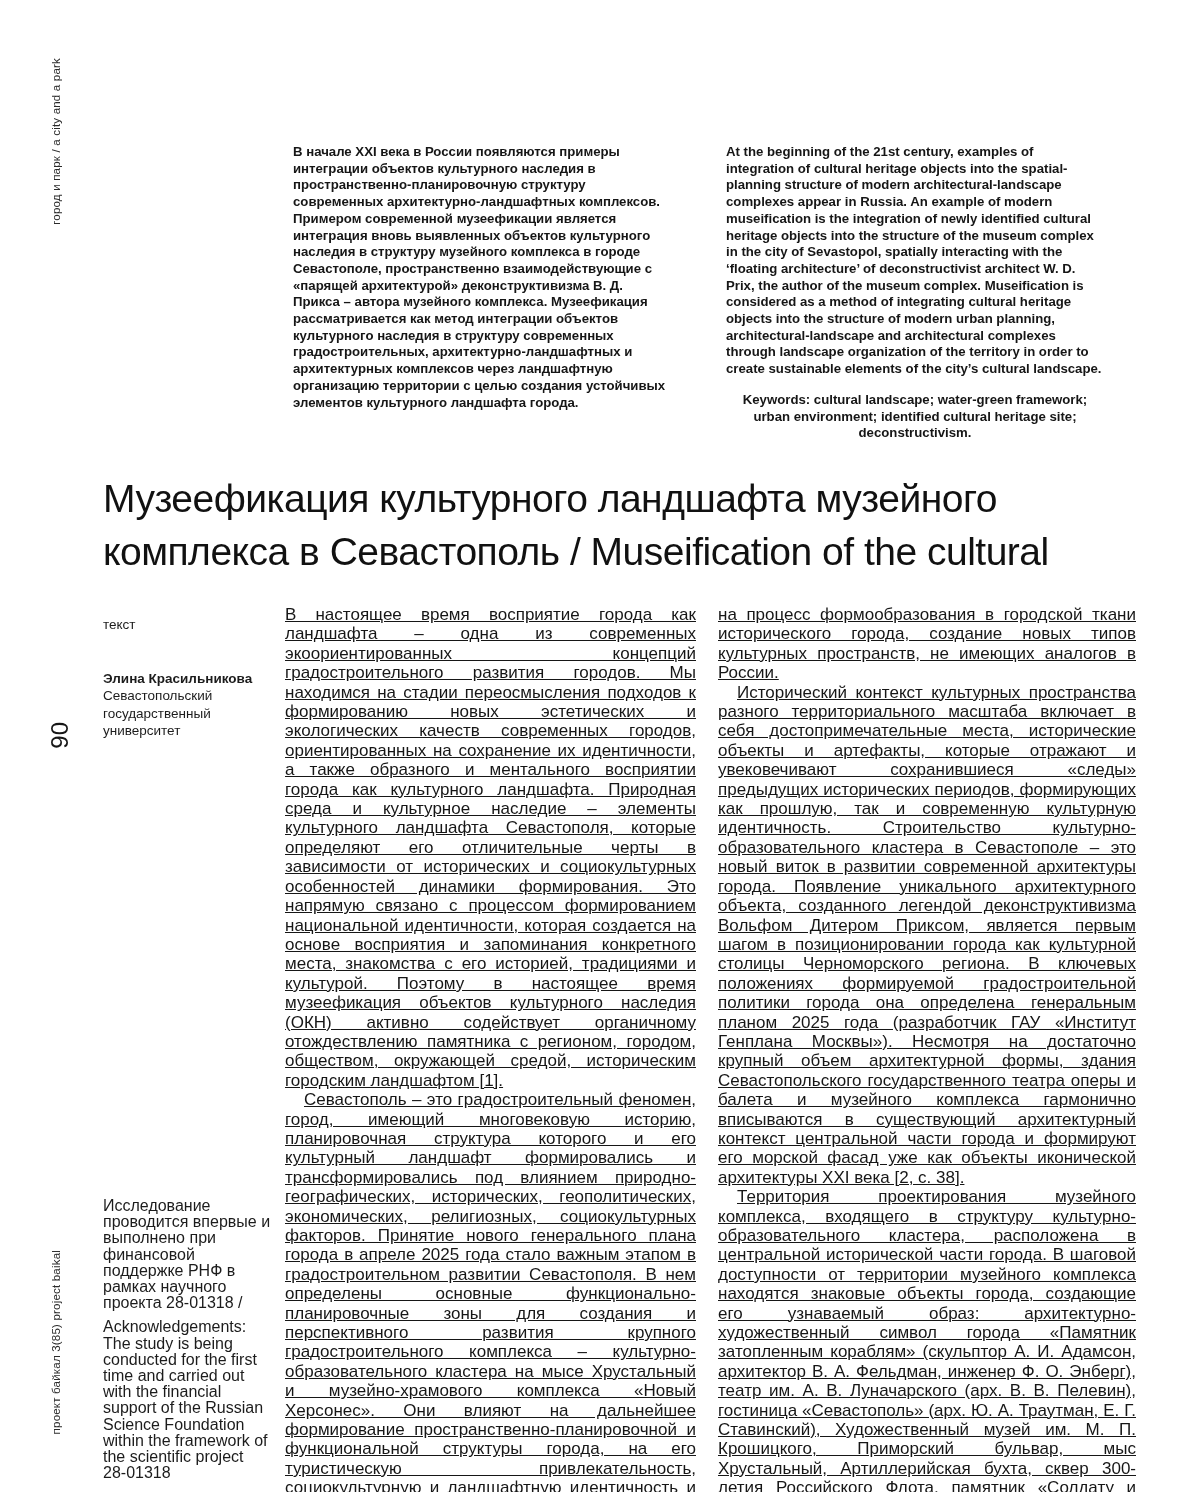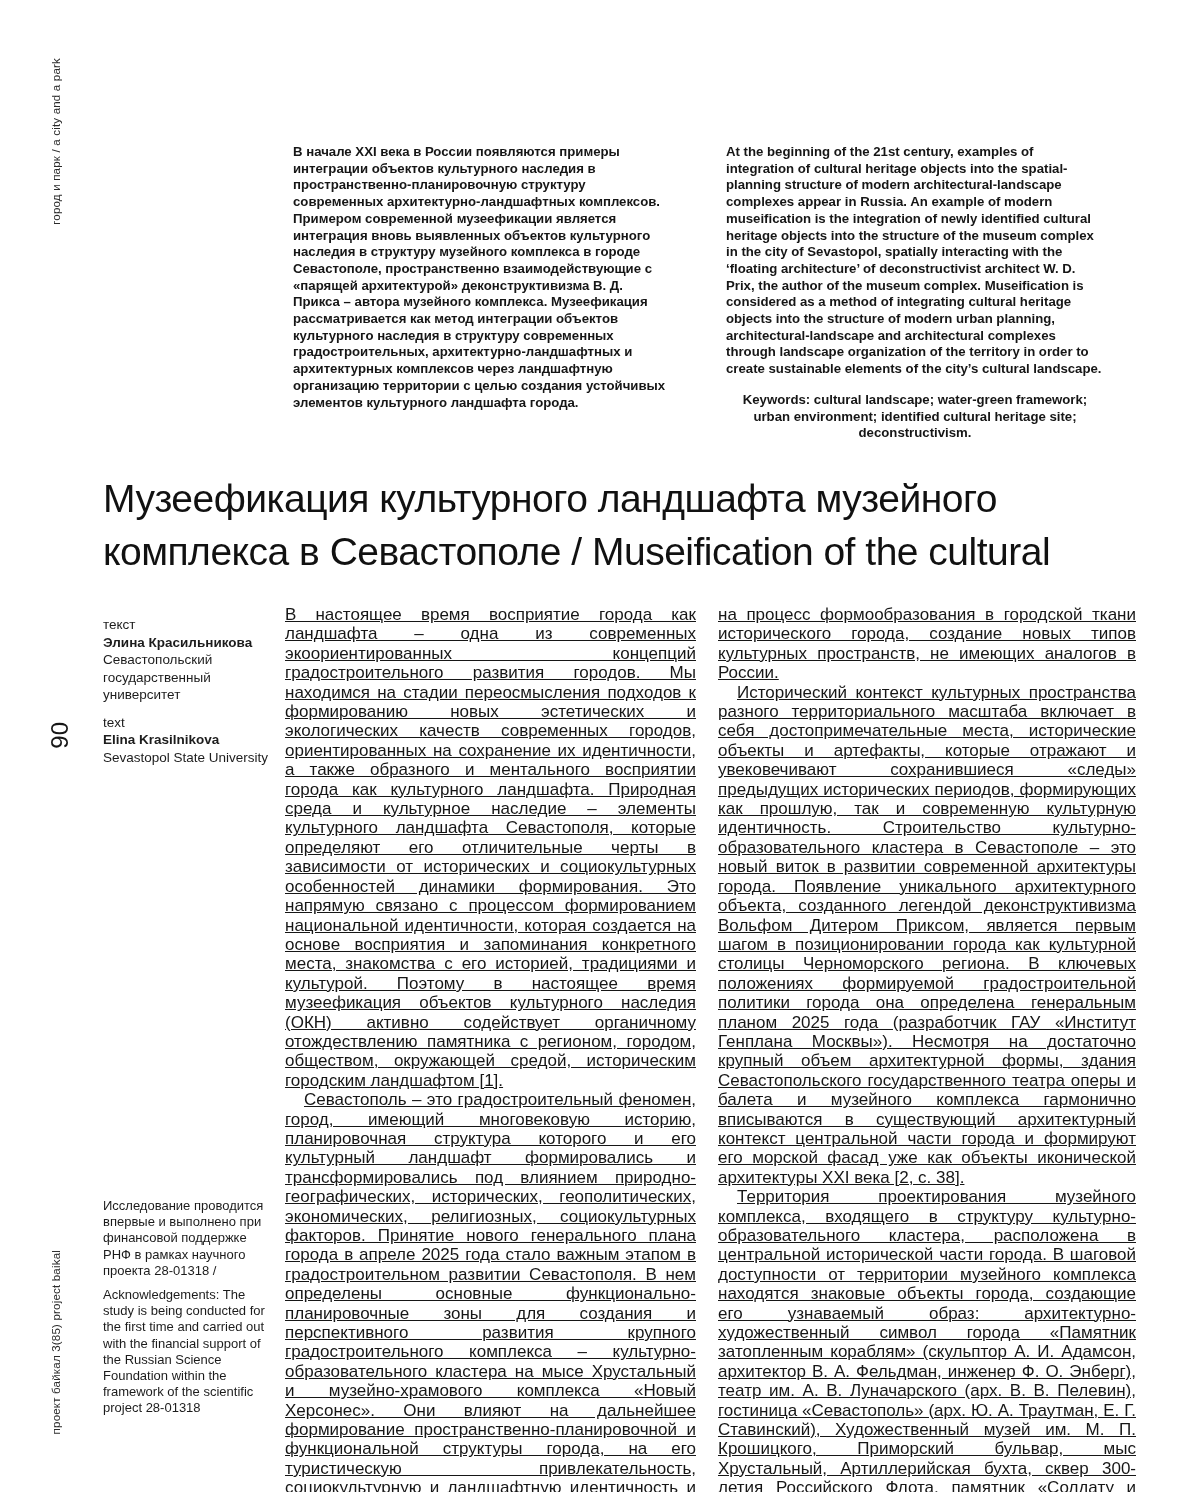--- a/index.html
+++ b/index.html
@@ -33,26 +33,26 @@
     font-size: 39px; line-height: 53px; letter-spacing: -0.5px;
     font-weight: 400; color: #111111;
   }
   .article-title span { display: block; }
 
   .byline {
     position: absolute; left: 103px; top: 616px; width: 186px;
     font-size: 13.5px; line-height: 17.5px; color: #1c1c1c;
   }
   .byline .group2 { margin-top: 10px; }
-  .byline .name { font-weight: bold; }
+  .byline .name { font-weight: bold; margin-top: 36px; }
   .byline p { margin: 0; }
 
   .acks {
     position: absolute; left: 103px; top: 1198px; width: 168px;
-    font-size: 13px; line-height: 16.2px; color: #1c1c1c;
+    font-size: 16px; line-height: 16.2px; color: #1c1c1c;
   }
   .acks p { margin: 0; }
   .acks p + p { margin-top: 8px; }
 
   .bodycol {
     position: absolute; top: 605px; height: 860px;
     font-size: 17px; line-height: 19.4px; color: #161616;
     text-align: justify; hyphens: auto; text-decoration: underline; -webkit-hyphens: auto;
   }
   .col1 { left: 285px; width: 411px; }
@@ -70,33 +70,28 @@
 <div class="abstract abstract-ru">
   <p>В начале XXI века в России появляются примеры интеграции объектов культурного наследия в пространственно-планировочную структуру современных архитектурно-ландшафтных комплексов. Примером современной музеефикации является интеграция вновь выявленных объектов культурного наследия в структуру музейного комплекса в городе Севастополе, пространственно взаимодействующие с «парящей архитектурой» деконструктивизма В. Д. Прикса – автора музейного комплекса. Музеефикация рассматривается как метод интеграции объектов культурного наследия в структуру современных градостроительных, архитектурно-ландшафтных и архитектурных комплексов через ландшафтную организацию территории с целью создания устойчивых элементов культурного ландшафта города.</p>
 </div>
 <div class="abstract abstract-en" lang="en">
   <p>At the beginning of the 21st century, examples of integration of cultural heritage objects into the spatial-planning structure of modern architectural-landscape complexes appear in Russia. An example of modern museification is the integration of newly identified cultural heritage objects into the structure of the museum complex in the city of Sevastopol, spatially interacting with the ‘floating architecture’ of deconstructivist architect W. D. Prix, the author of the museum complex. Museification is considered as a method of integrating cultural heritage objects into the structure of modern urban planning, architectural-landscape and architectural complexes through landscape organization of the territory in order to create sustainable elements of the city’s cultural landscape.</p>
   <p class="kw">Keywords: cultural landscape; water-green framework; urban environment; identified cultural heritage site; deconstructivism.</p>
 </div>
 
 <h1 class="article-title">
   <span>Музеефикация культурного ландшафта музейного</span>
-  <span>комплекса в Севастополе / Museification of the cultural</span>
+  <span>комплекса в Севастополь / Museification of the cultural</span>
 </h1>
 
 <div class="byline">
   <div class="group1">
     <p>текст</p>
     <p class="name">Элина Красильникова</p>
     <p>Севастопольский государственный университет</p>
-  </div>
-  <div class="group2" lang="en">
-    <p>text</p>
-    <p class="name">Elina Krasilnikova</p>
-    <p>Sevastopol State University</p>
   </div>
 </div>
 
 <div class="acks">
   <p>Исследование проводится впервые и выполнено при финансовой поддержке РНФ в рамках научного проекта 28-01318 /</p>
   <p lang="en">Acknowledgements: The study is being conducted for the first time and carried out with the financial support of the Russian Science Foundation within the framework of the scientific project 28-01318</p>
 </div>
 
 <div class="bodycol col1">
   <p>В настоящее время восприятие города как ландшафта – одна из современных экоориентированных концепций градостроительного развития городов. Мы находимся на стадии переосмысления подходов к формированию новых эстетических и экологических качеств современных городов, ориентированных на сохранение их идентичности, а также образного и ментального восприятии города как культурного ландшафта. Природная среда и культурное наследие – элементы культурного ландшафта Севастополя, которые определяют его отличительные черты в зависимости от исторических и социокультурных особенностей динамики формирования. Это напрямую связано с процессом формированием национальной идентичности, которая создается на основе восприятия и запоминания конкретного места, знакомства с его историей, традициями и культурой. Поэтому в настоящее время музеефикация объектов культурного наследия (ОКН) активно содействует органичному отождествлению памятника с регионом, городом, обществом, окружающей средой, историческим городским ландшафтом [1].</p>

